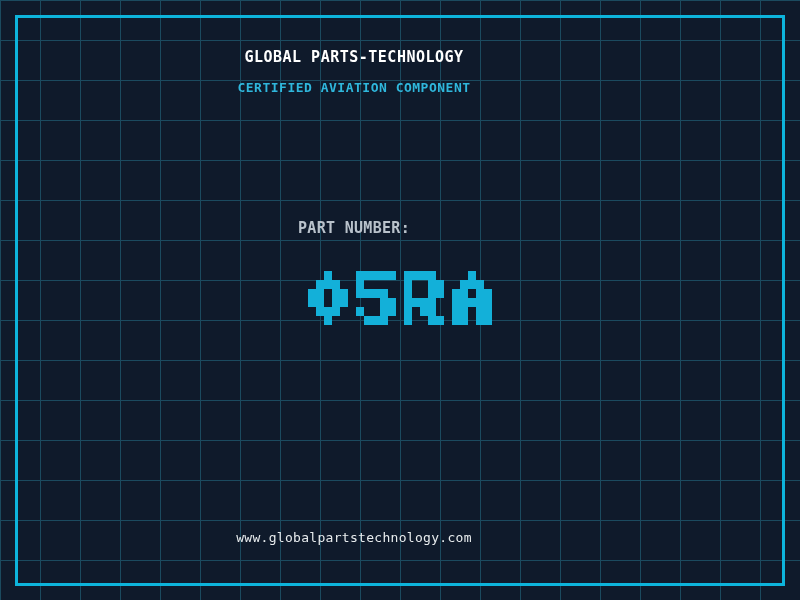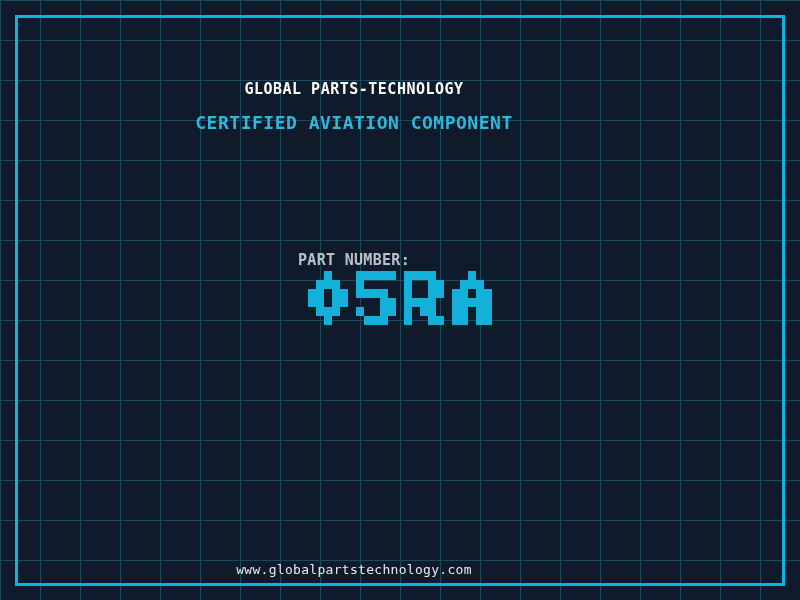--- a/index.html
+++ b/index.html
@@ -31,32 +31,31 @@
     right: 15px;
     bottom: 14px;
     border: 3px solid var(--frame, #0db4dc);
   }
   .text-line {
     position: absolute;
     left: 0;
     width: 708px;
     text-align: center;
     white-space: pre;
-    margin-top: 32px;
   }
   .title {
     top: 48px;
     font-size: 15px;
     font-weight: bold;
     letter-spacing: 0.5px;
     color: var(--title, #ffffff);
   }
   .subtitle {
     top: 80px;
-    font-size: 18px;
+    font-size: 13px;
     font-weight: bold;
     letter-spacing: 0.5px;
     color: var(--subtitle, #2fb7dc);
   }
   .part-label {
     top: 219px;
     font-size: 15px;
     font-weight: bold;
     letter-spacing: 0.3px;
     color: var(--part-label, #b9c2cb);

